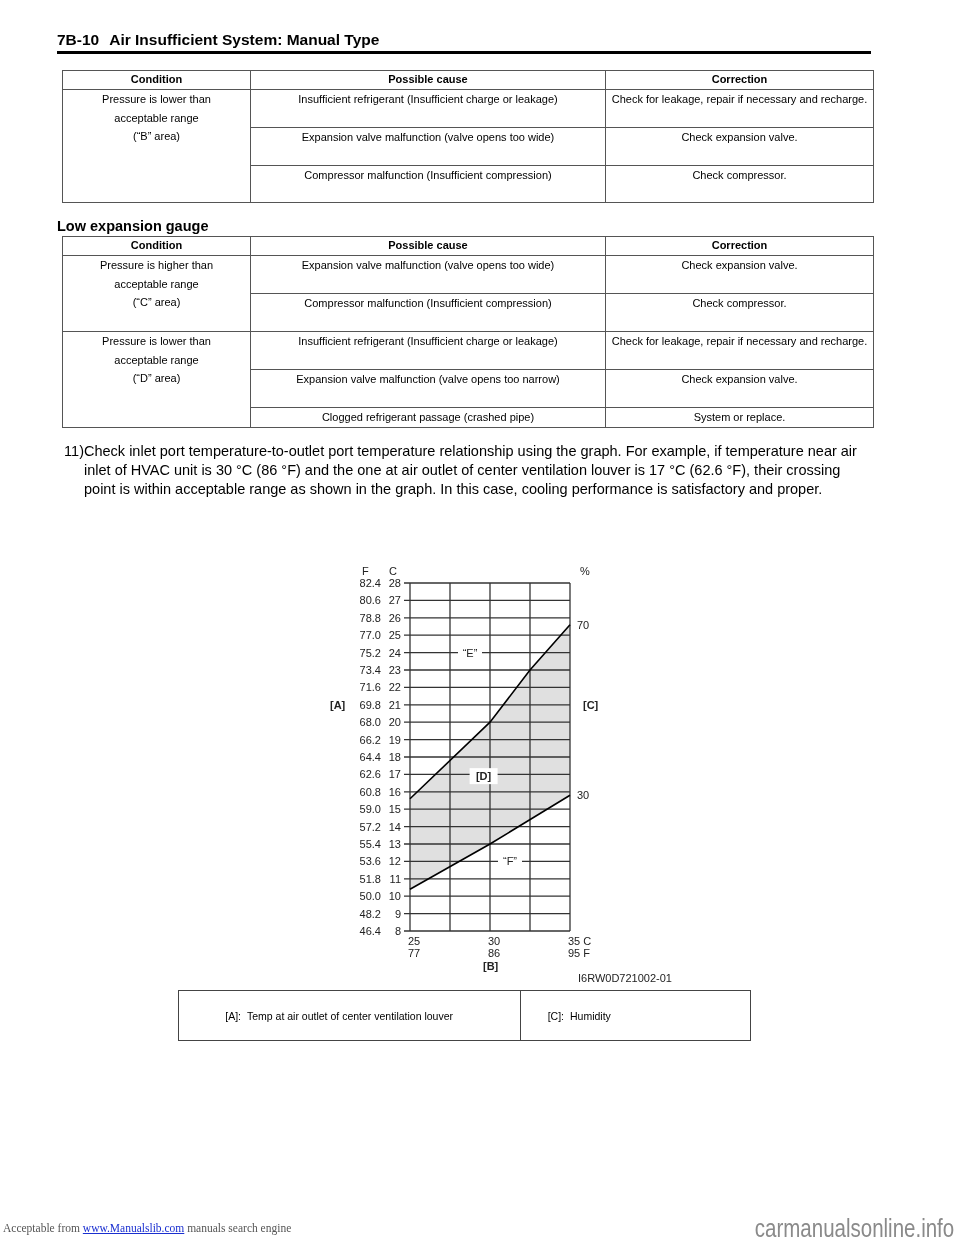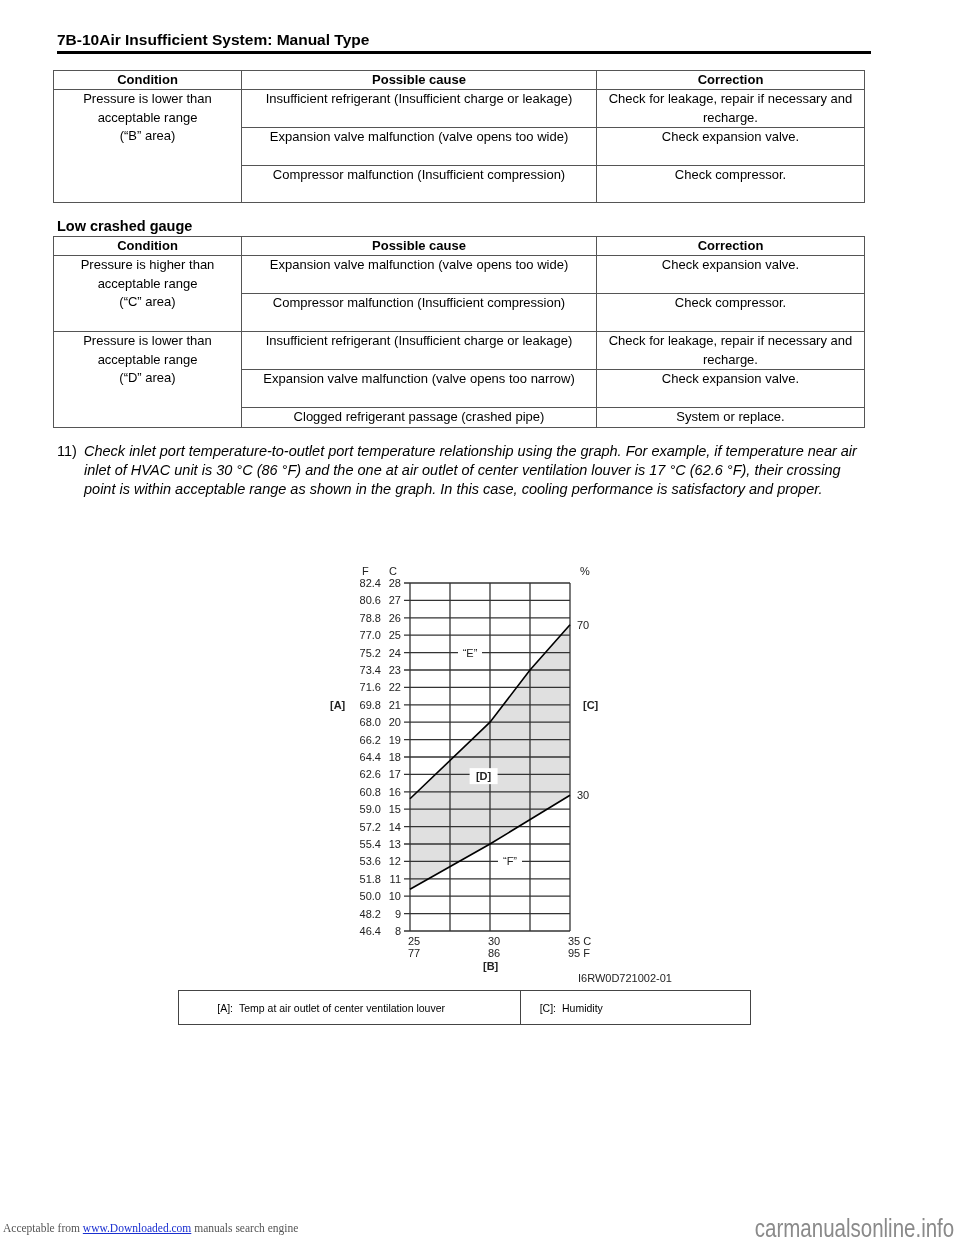--- a/index.html
+++ b/index.html
@@ -1,41 +1,41 @@
 <!DOCTYPE html>
 <html><head>
 <meta charset="utf-8">
 <style>
   html, body { margin:0; padding:0; }
   body { width:960px; height:1242px; position:relative; background:#fff; color:#000;
          font-family:"Liberation Sans", sans-serif; overflow:hidden; }
   .page-header { position:absolute; left:57px; top:31px; font-weight:bold; font-size:15.5px; white-space:pre; }
-  .page-header .sec { }
+  .page-header .sec { margin-right:10px; }
   .rule { position:absolute; left:57px; top:51px; width:814px; height:3px; background:#000; }
 
-  table.diag { position:absolute; left:53px; width:811px; border-collapse:collapse; table-layout:fixed;
-               font-size:13px; line-height:18.5px; }
+  table.diag { position:absolute; left:62px; width:811px; border-collapse:collapse; table-layout:fixed;
+               font-size:11px; line-height:18.5px; }
   table.diag th, table.diag td { border:1px solid #555; padding:0 3px; vertical-align:top; text-align:center; }
   table.diag th { font-weight:bold; text-align:center; padding:0; line-height:17px; }
   table.diag td.cond { white-space:pre-line; }
 
   .section-label { position:absolute; left:57px; top:218px; font-weight:bold; font-size:14.5px; }
 
   .steps { position:absolute; left:57px; top:442px; width:812px; font-size:14.5px; line-height:18.8px; }
   .step { display:flex; margin-bottom:6px; }
-  .step .num { width:27px; flex:none; }
-  .step .txt { flex:1;font-style:italic; }
+  .step .num { width:27px; flex:none;text-align:right; }
+  .step .txt { flex:1; }
 
   #chart-svg { position:absolute; left:300px; top:555px; }
   #chart-svg text { font-family:"Liberation Sans", sans-serif; font-size:11px; fill:#222; }
   #chart-svg text.bold { font-weight:bold; }
 
   table.legend { position:absolute; left:178px; top:990px; width:572px; border-collapse:collapse; table-layout:fixed;
                  font-size:10.5px; line-height:16px; }
-  table.legend td { border:1px solid #444; padding:8px; height:17px; }
+  table.legend td { border:1px solid #444; padding:16px; height:17px; }
   table.legend .key { display:inline-block; width:46px; text-align:right; margin-right:6px; }
   table.legend .keyr { display:inline-block; width:27px; text-align:right; margin-right:6px; }
 
   .footer-left { position:absolute; left:3px; top:1222px; font-family:"Liberation Serif", serif; font-size:11.5px; color:#555; }
   .footer-left a { color:#1a2fd0; text-decoration:underline; }
   .footer-right { position:absolute; right:6px; top:1214px; font-size:25px; color:#8a8a8a; transform:scaleX(0.82); transform-origin:right top; }
 </style>
 </head>
 <body>
 
@@ -65,21 +65,21 @@
     <td>Expansion valve malfunction (valve opens too wide)</td>
     <td>Check expansion valve.</td>
   </tr>
   <tr style="height:37px">
     <td>Compressor malfunction (Insufficient compression)</td>
     <td>Check compressor.</td>
   </tr>
 </tbody>
   </table>
 
-<div class="section-label">Low crashed gauge</div>
+<div class="section-label">Low expansion gauge</div>
 <table class="diag" style="top:236px">
   <colgroup>
       <col style="width:188px">
       <col style="width:355px">
       <col style="width:268px">
     </colgroup>
   <tbody>
       <tr style="height:19px">
     <th>Condition</th>
     <th>Possible cause</th>
@@ -222,14 +222,14 @@
       <col style="width:230px">
     </colgroup>
   <tbody>
       <tr>
     <td><span class="key">[A]:</span><span>Temp at air outlet of center ventilation louver</span></td>
     <td><span class="keyr">[C]:</span><span>Humidity</span></td>
   </tr>
 </tbody>
   </table>
 
-<div class="footer-left"><span>Acceptable from</span> <a>www.Downloaded.com</a> <span>manuals search engine</span></div>
+<div class="footer-left"><span>Acceptable from</span> <a>www.Manualslib.com</a> <span>manuals search engine</span></div>
 <div class="footer-right">carmanualsonline.info</div>
 
 </body></html>

